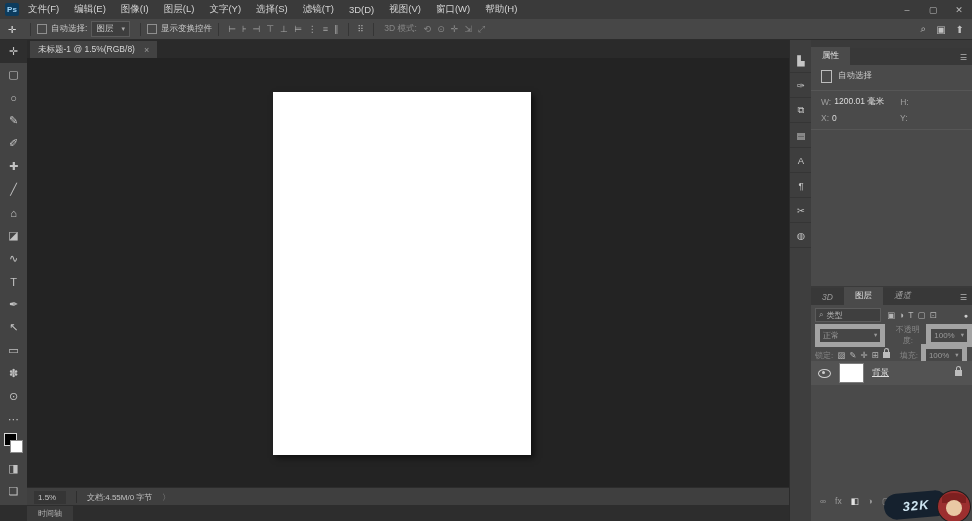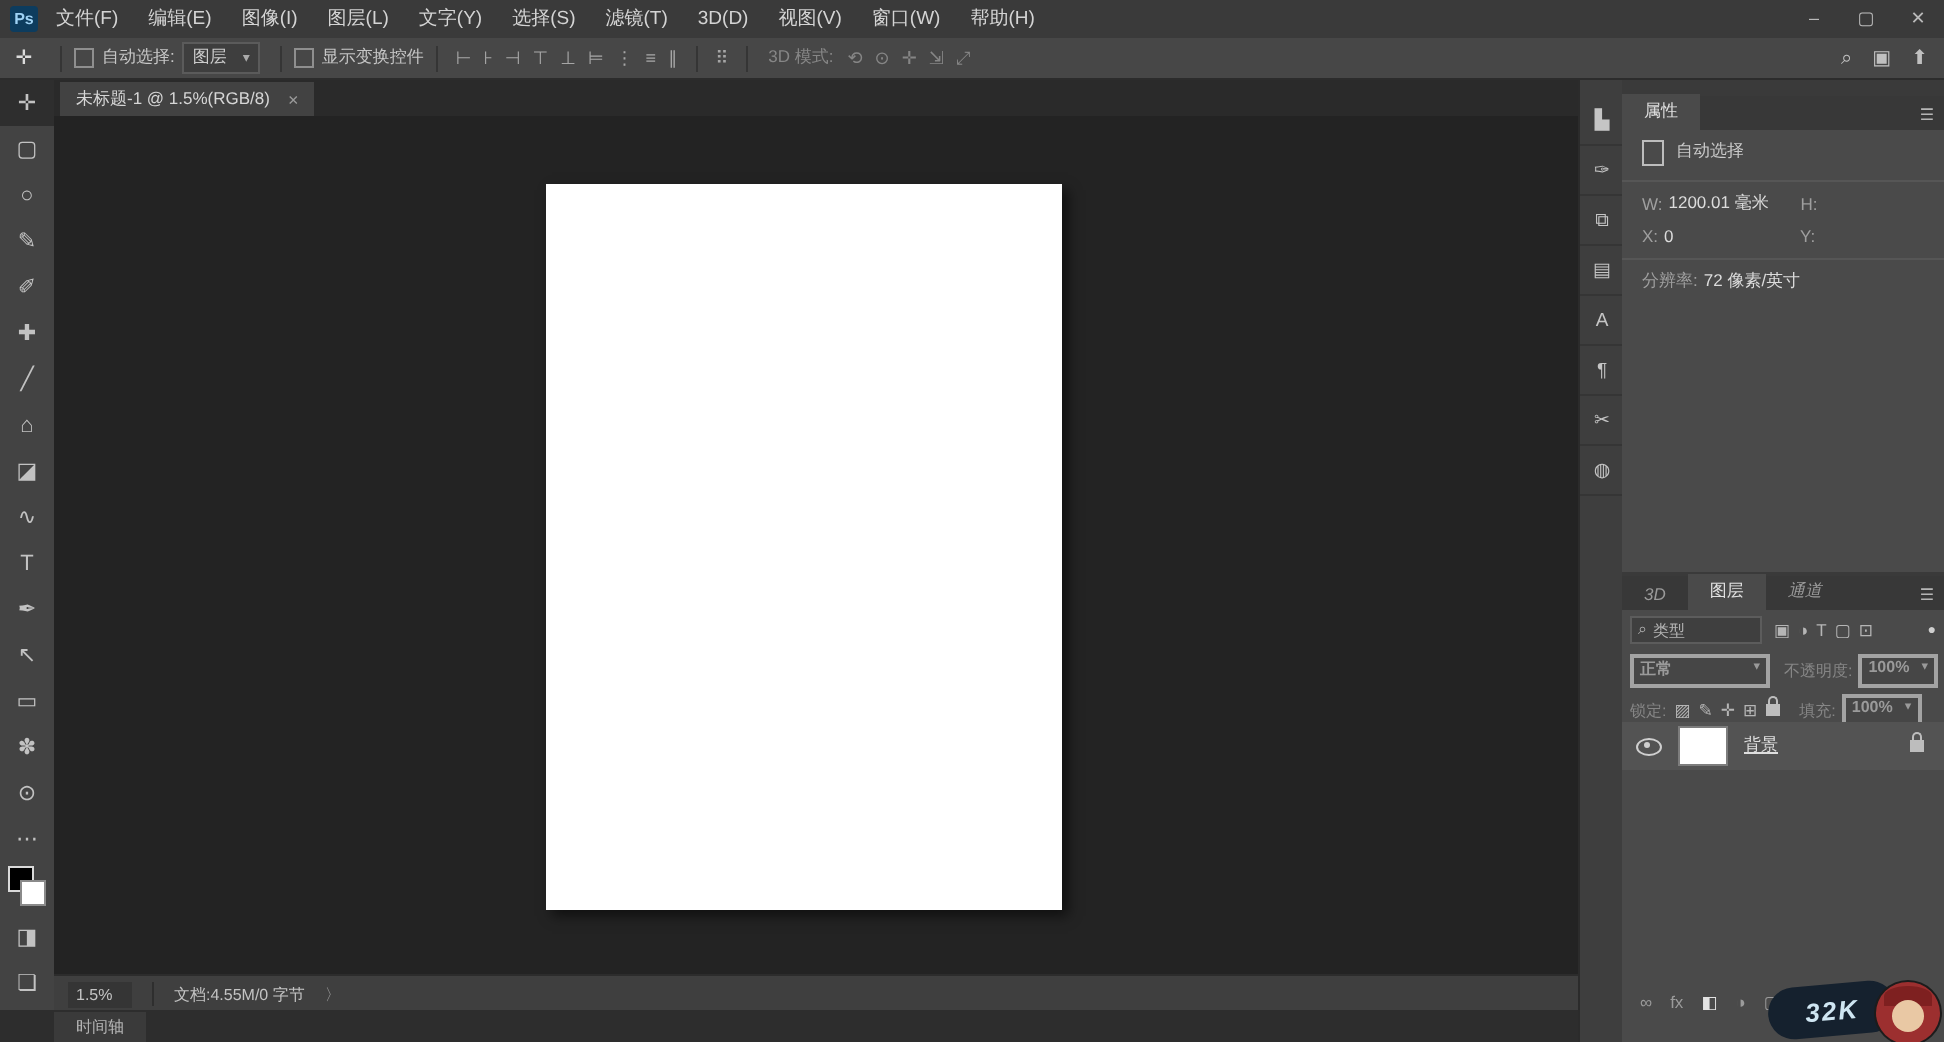--- a/index.html
+++ b/index.html
@@ -59,22 +59,22 @@
   .pmenu{margin-left:auto;color:#b5b5b5;font-size:8px;padding:0 5px 3px 0;}
   .pbody{left:811px;width:161px;background:#4a4a4a;font-size:8.5px;color:#c9c9c9;}
   .prow{display:flex;align-items:center;padding:0 0 0 10px;height:16px;}
   .lbl{color:#9f9f9f;margin-right:3px;}
   .val{color:#dcdcdc;}
   .sep{height:1px;background:#565656;margin:3px 0;}
   .doc-icon{width:9px;height:11px;border:1px solid #bdbdbd;margin-right:6px;display:inline-block;}
   
   .searchbox{display:flex;align-items:center;gap:3px;background:#3f3f3f;border:1px solid #5c5c5c;
              width:58px;height:12px;padding:0 3px;font-size:8px;color:#b3b3b3;}
-  .l-dd{display:flex;background:#464646;border:2px solid #a3a3a3;height:13px;
-        padding:0 3px;color:#9a9a9a;font-size:8px;font-weight:bold;}
+  .l-dd{display:flex;align-items:center;background:#464646;border:5px solid #a3a3a3;height:13px;
+        padding:0 3px;color:#9a9a9a;font-size:8px;}
   .l-dd .arr{margin-left:6px;font-size:6.5px;}
   .licon{color:#b5b5b5;font-size:8.5px;margin:0 2px;}
   .layerrow{left:811px;top:361px;width:161px;height:24px;background:#535353;display:flex;align-items:center;}
   .eye{width:11px;height:7px;border:1px solid #cfcfcf;border-radius:50%;position:relative;margin:0 8px 0 7px;}
   .eye::after{content:"";position:absolute;left:3px;top:1px;width:3px;height:3px;border-radius:50%;background:#cfcfcf;}
   .thumb{width:23px;height:18px;background:#ffffff;border:1px solid #7d7d7d;margin-right:8px;}
   .padlock{width:7px;height:6px;background:#bdbdbd;position:relative;display:inline-block;}
   .padlock::before{content:"";position:absolute;left:1px;top:-4px;width:3px;height:3px;
                    border:1px solid #bdbdbd;border-bottom:none;border-radius:3px 3px 0 0;}
   .footer{left:811px;top:494px;width:161px;height:14px;display:flex;align-items:center;gap:9px;
@@ -279,24 +279,20 @@
     <span class="lbl">H:</span>
     <span class="val"></span>
   </div>
   <div class="prow">
     <span class="lbl">X:</span>
     <span class="val" style="width:68px;">0</span>
     <span class="lbl">Y:</span>
     <span class="val"></span>
   </div>
   <div class="sep"></div>
-  <div class="prow">
-    <span class="lbl">分辨率:</span>
-    <span class="val">72 像素/英寸</span>
-  </div>
 </div>
 
 <div class="abs phead" style="top:288px;">
   <span class="ptab inactive">3D</span>
   <span class="ptab">图层</span>
   <span class="ptab inactive">通道</span>
   <span class="pmenu">☰</span>
 </div>
 <div class="abs pbody" style="top:305px;height:216px;">
   <div class="prow" style="height:20px;padding-left:4px;">

